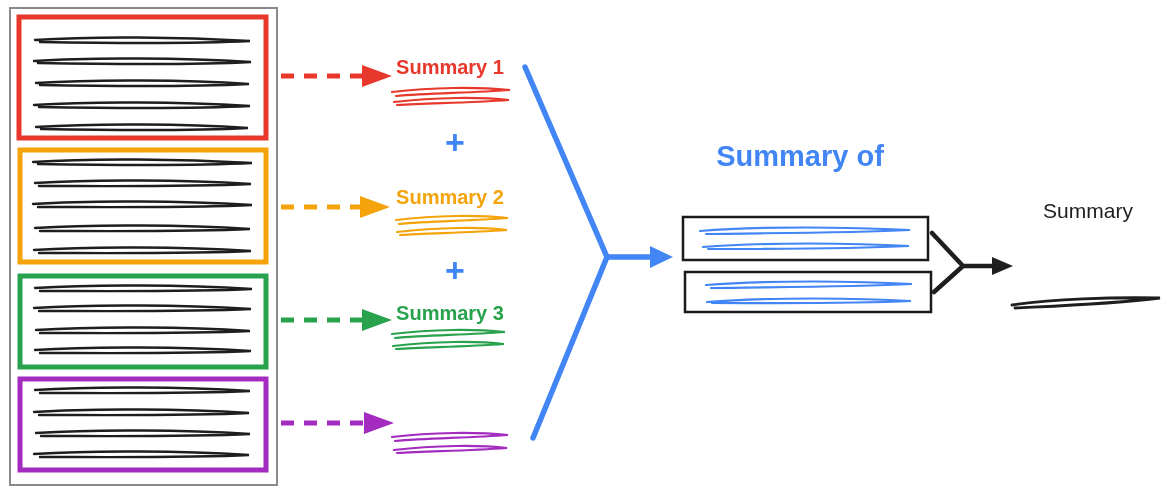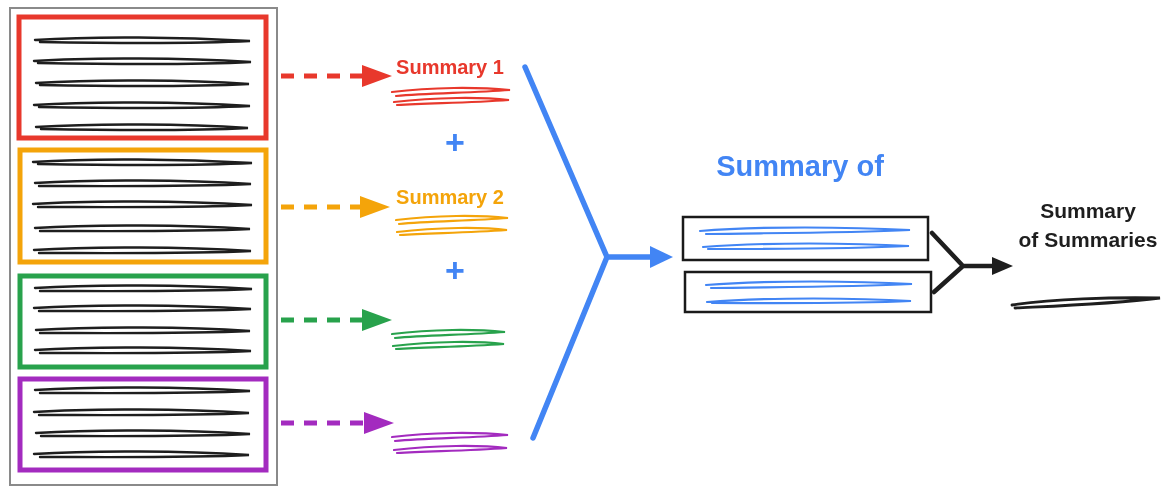--- a/index.html
+++ b/index.html
@@ -10,23 +10,23 @@
   .stage{
     position:relative;width:1170px;height:495px;background:#fff;overflow:hidden;
     font-family:"Liberation Sans","DejaVu Sans",sans-serif;
   }
   .art{position:absolute;left:0;top:0;}
   .lbl{position:absolute;font-size:20px;font-weight:600;text-align:center;white-space:nowrap;}
   .c-red{color:var(--red);}   .c-yellow{color:var(--yellow);}
   .c-green{color:var(--green);} .c-purple{color:var(--purple);}
   .plus{position:absolute;width:44px;text-align:center;font-size:34px;font-weight:700;color:var(--blue);line-height:38px;}
   .big-title{position:absolute;left:672px;top:134px;width:256px;text-align:center;
-    font-size:29px;font-weight:700;color:var(--blue);line-height:44px;margin-top:10px;}
+    font-size:29px;font-weight:700;color:var(--blue);line-height:44px;}
   .final-label{position:absolute;left:1006px;top:196px;width:164px;text-align:center;
-    font-size:21px;font-weight:700;color:var(--ink);line-height:29px;}
+    font-size:21px;font-weight:400;color:var(--ink);line-height:29px;}
   
   .s-red{stroke:var(--red);}     .f-red{fill:var(--red);}
   .s-yellow{stroke:var(--yellow);} .f-yellow{fill:var(--yellow);}
   .s-green{stroke:var(--green);}  .f-green{fill:var(--green);}
   .s-purple{stroke:var(--purple);} .f-purple{fill:var(--purple);}
   .s-blue{stroke:var(--blue);}    .f-blue{fill:var(--blue);}
   .s-ink{stroke:var(--ink);}      .f-ink{fill:var(--ink);}
   .doc-frame{fill:#fff;stroke:var(--frame-gray);stroke-width:2;}
   .section-box{fill:none;stroke-width:5;stroke-linejoin:miter;}
   .scribble{fill:none;stroke-width:2.4;stroke-linecap:round;}
@@ -125,23 +125,23 @@
     </g>
 
     <path class="scribble s-ink" style="stroke-width:2.8" d="
       M1012,305 C1052,299 1112,297 1160,298 C1112,304 1056,306 1015,308"></path>
   </svg>
 
   <div class="lbl c-red" style="left:385px;top:56px;width:130px">Summary 1</div>
   <div class="plus" style="left:433px;top:123px">+</div>
   <div class="lbl c-yellow" style="left:385px;top:186px;width:130px">Summary 2</div>
   <div class="plus" style="left:433px;top:251px">+</div>
+  <div class="lbl c-green" style="left:385px;top:302px;width:130px">Summary 3</div>
 
   <div class="big-title">
     <div>Summary of</div>
   </div>
 
   <div class="final-label">
     <div>Summary</div>
-    <div>of Summaries</div>
   </div>
 
 </div>
 
 </body></html>

